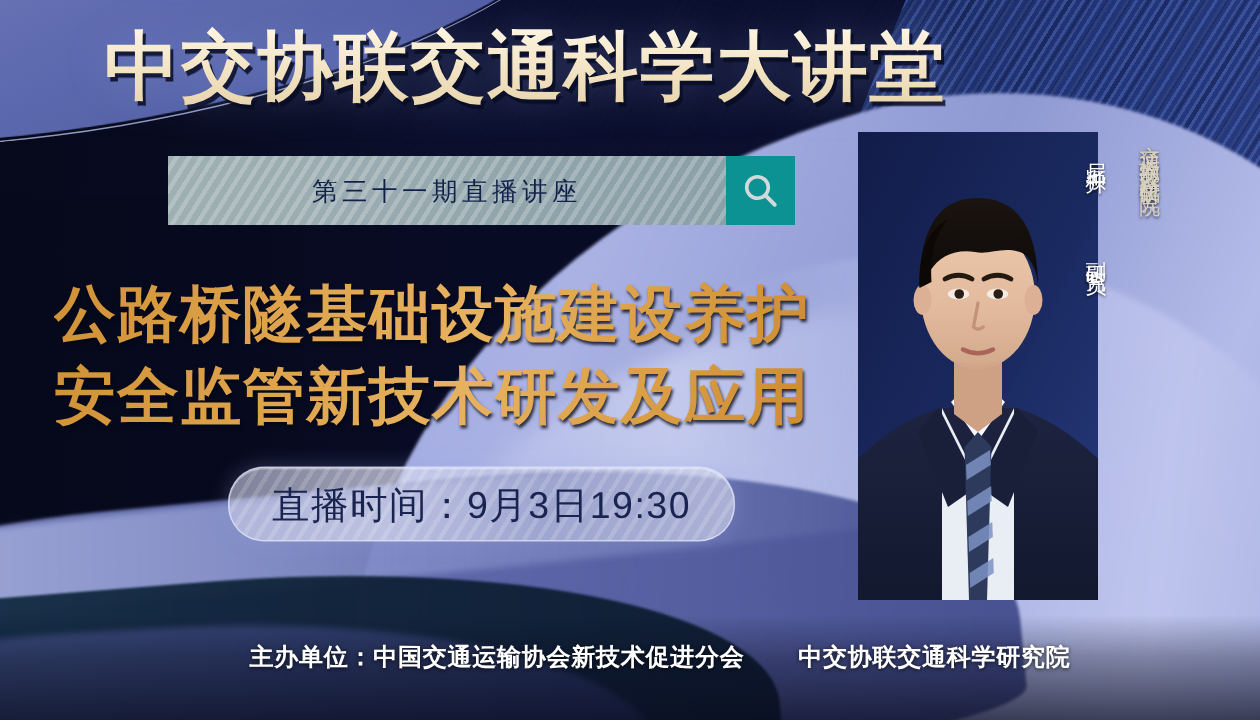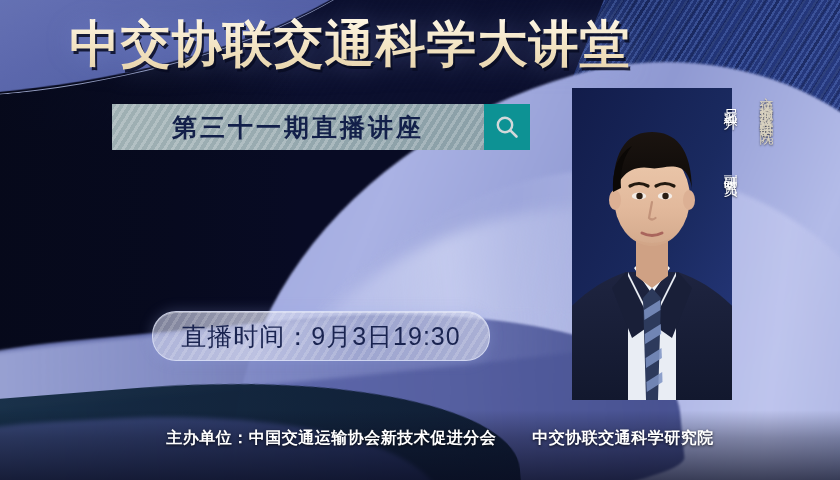--- a/index.html
+++ b/index.html
@@ -178,21 +178,21 @@
   }
   .episode-bar::after{
     content:"";position:absolute;inset:0;
     background-image:repeating-linear-gradient(-58deg,
       rgba(255,255,255,0) 0px, rgba(255,255,255,0) 4px,
       rgba(255,255,255,.22) 4px, rgba(255,255,255,.22) 7px);
     pointer-events:none;
   }
   .episode-text{
     position:relative;z-index:2;
-    font-size:25px;font-weight:700;color:#13204a;
+    font-size:17px;font-weight:400;color:#13204a;
     letter-spacing:3px;
     white-space:nowrap;
     text-align:right;
   }
   .search-box{
     position:absolute;left:484px;top:104px;
     width:46px;height:46px;
     background:#0d9294;
     display:flex;align-items:center;justify-content:center;
   }
@@ -317,20 +317,24 @@
   </div>
   <div class="search-box">
     <span>
       <svg width="28" height="28" viewBox="0 0 28 28">
         <circle cx="12" cy="12" r="7.2" fill="none" stroke="#d3d8da" stroke-width="2.4"></circle>
         <line x1="17.3" y1="17.3" x2="23.5" y2="23.5" stroke="#d3d8da" stroke-width="2.6" stroke-linecap="round"></line>
       </svg>
     </span>
   </div>
 
+  <div class="main-title">
+    <div>公路桥隧基础设施建设养护</div>
+    <div>安全监管新技术研发及应用</div>
+  </div>
 
   <div class="time-pill">
     <span class="time-text">直播时间：9月3日19:30</span>
   </div>
 
   <div class="portrait">
     <svg width="160" height="312" viewBox="0 0 160 312">
       <defs>
         <linearGradient id="pbg" x1="0" y1="0" x2="1" y2="1">
           <stop offset="0%" stop-color="#121c4a"></stop>

